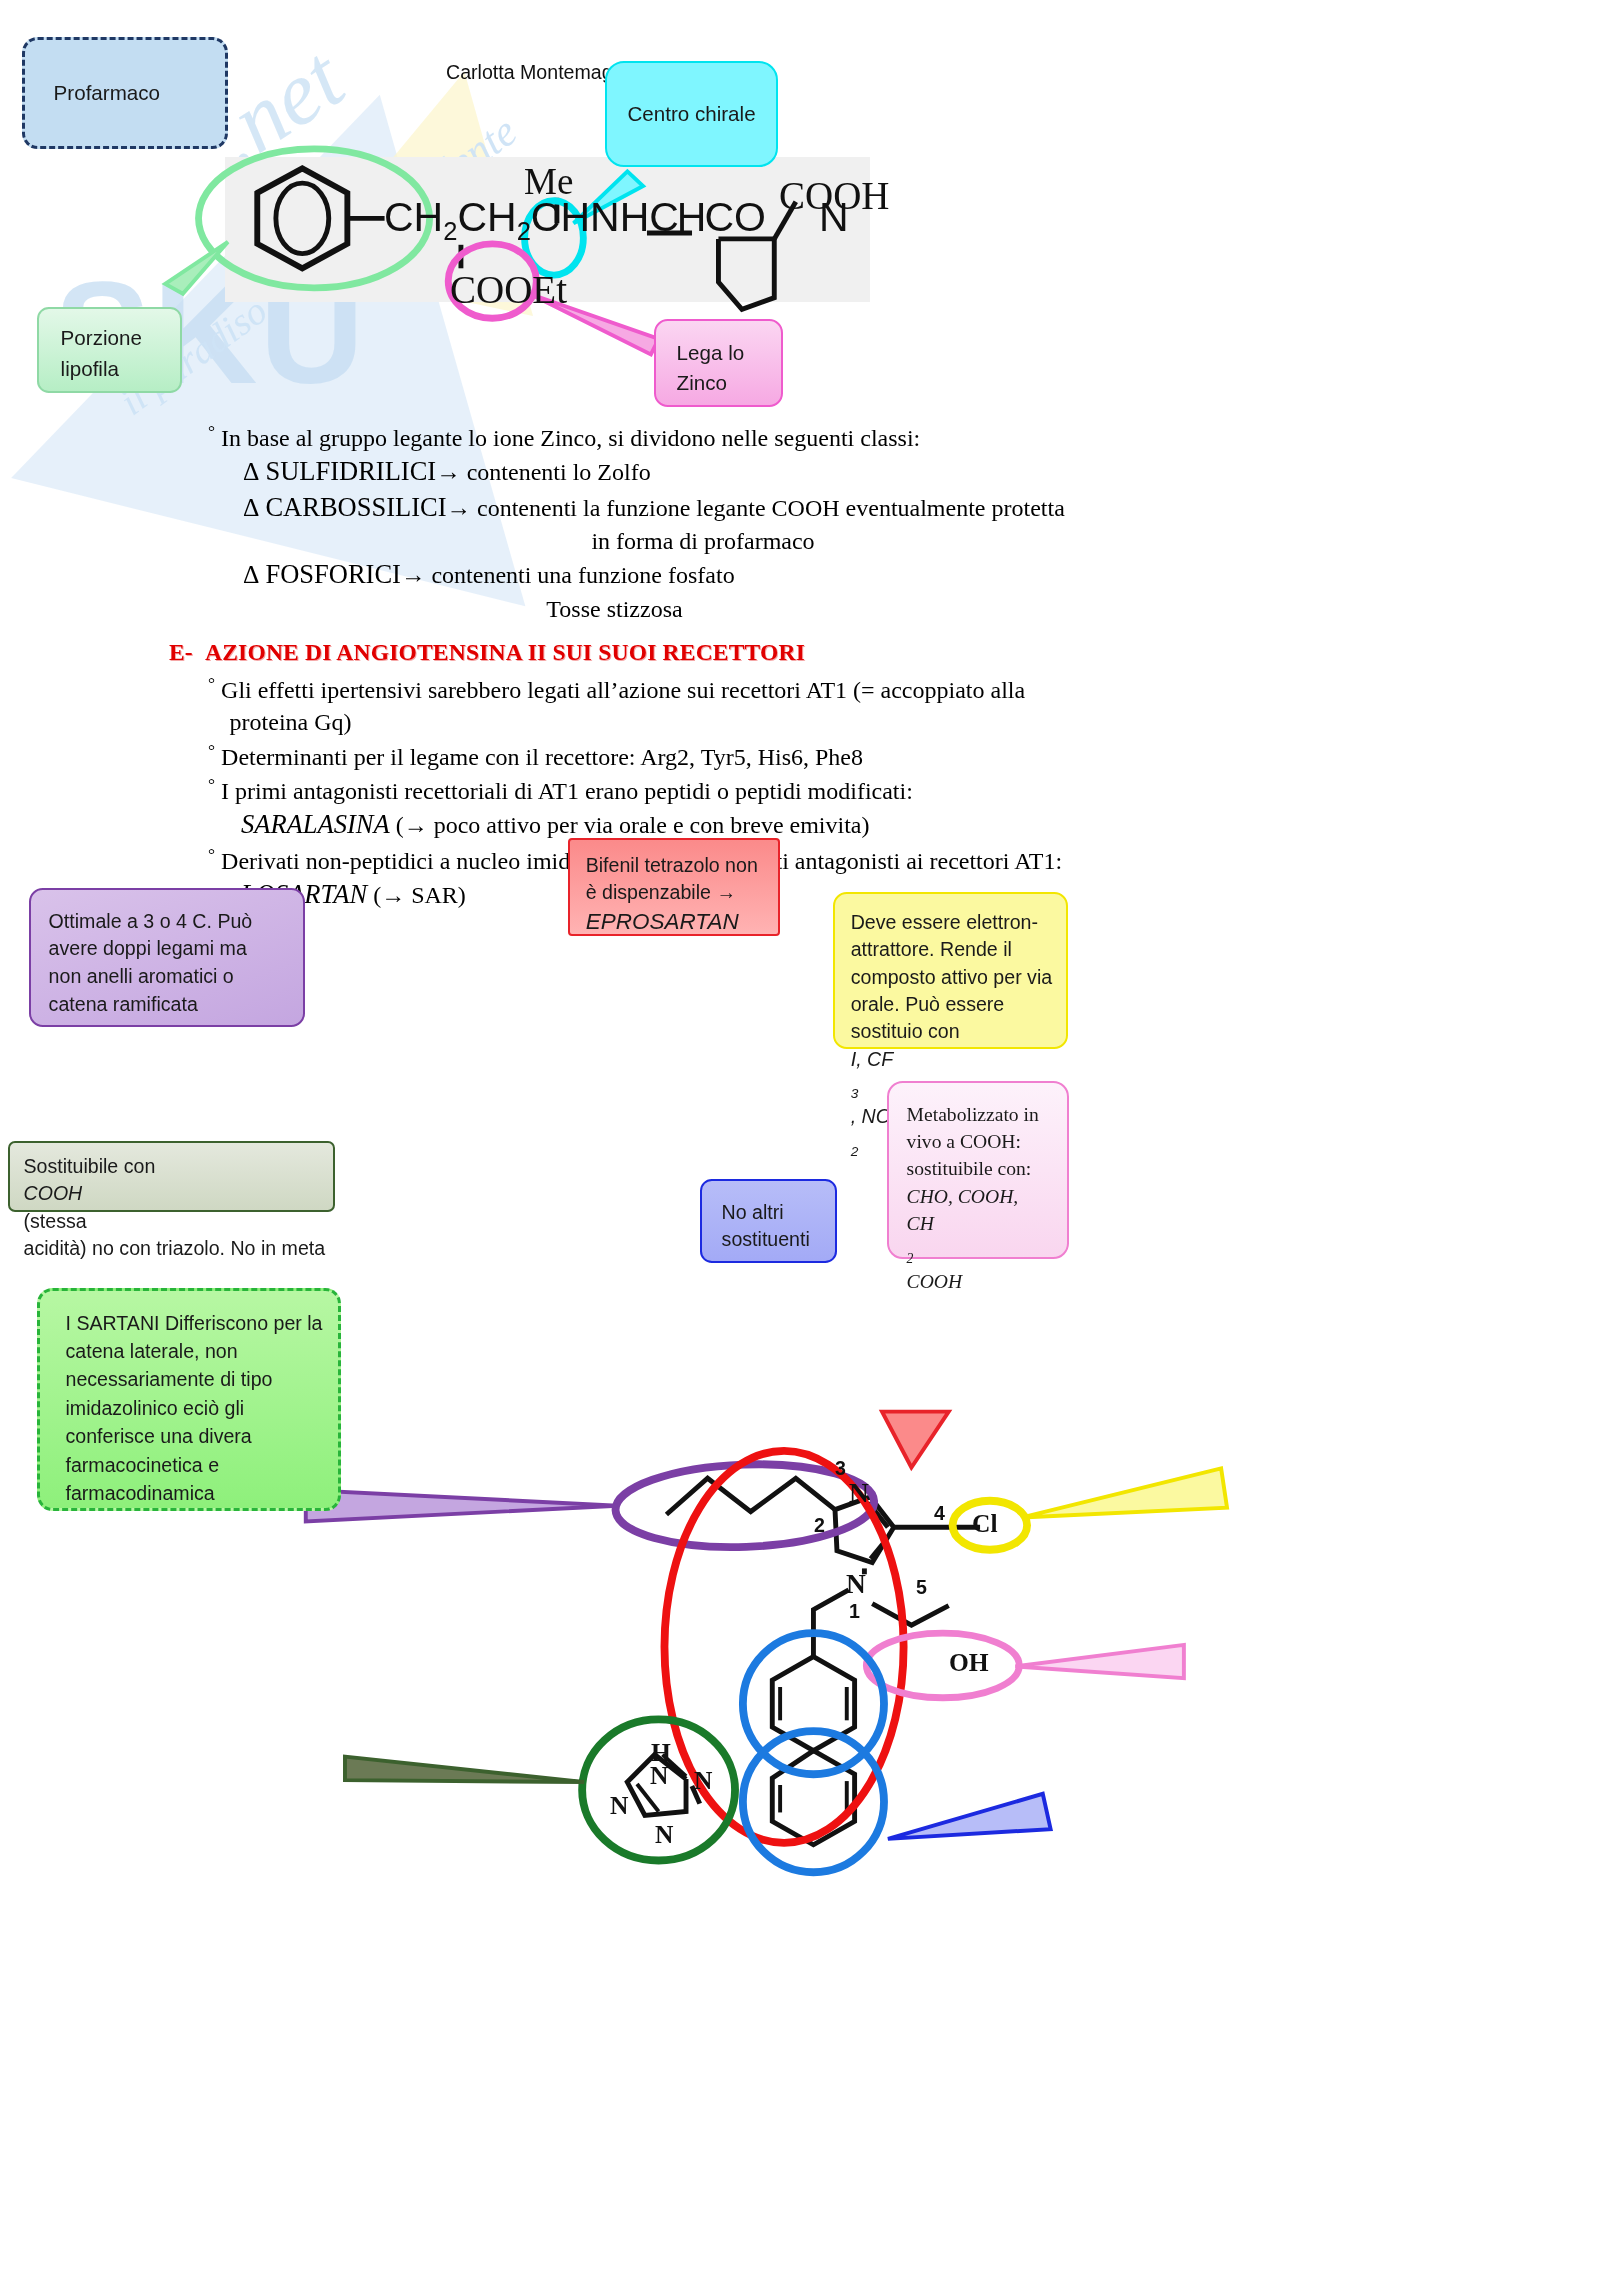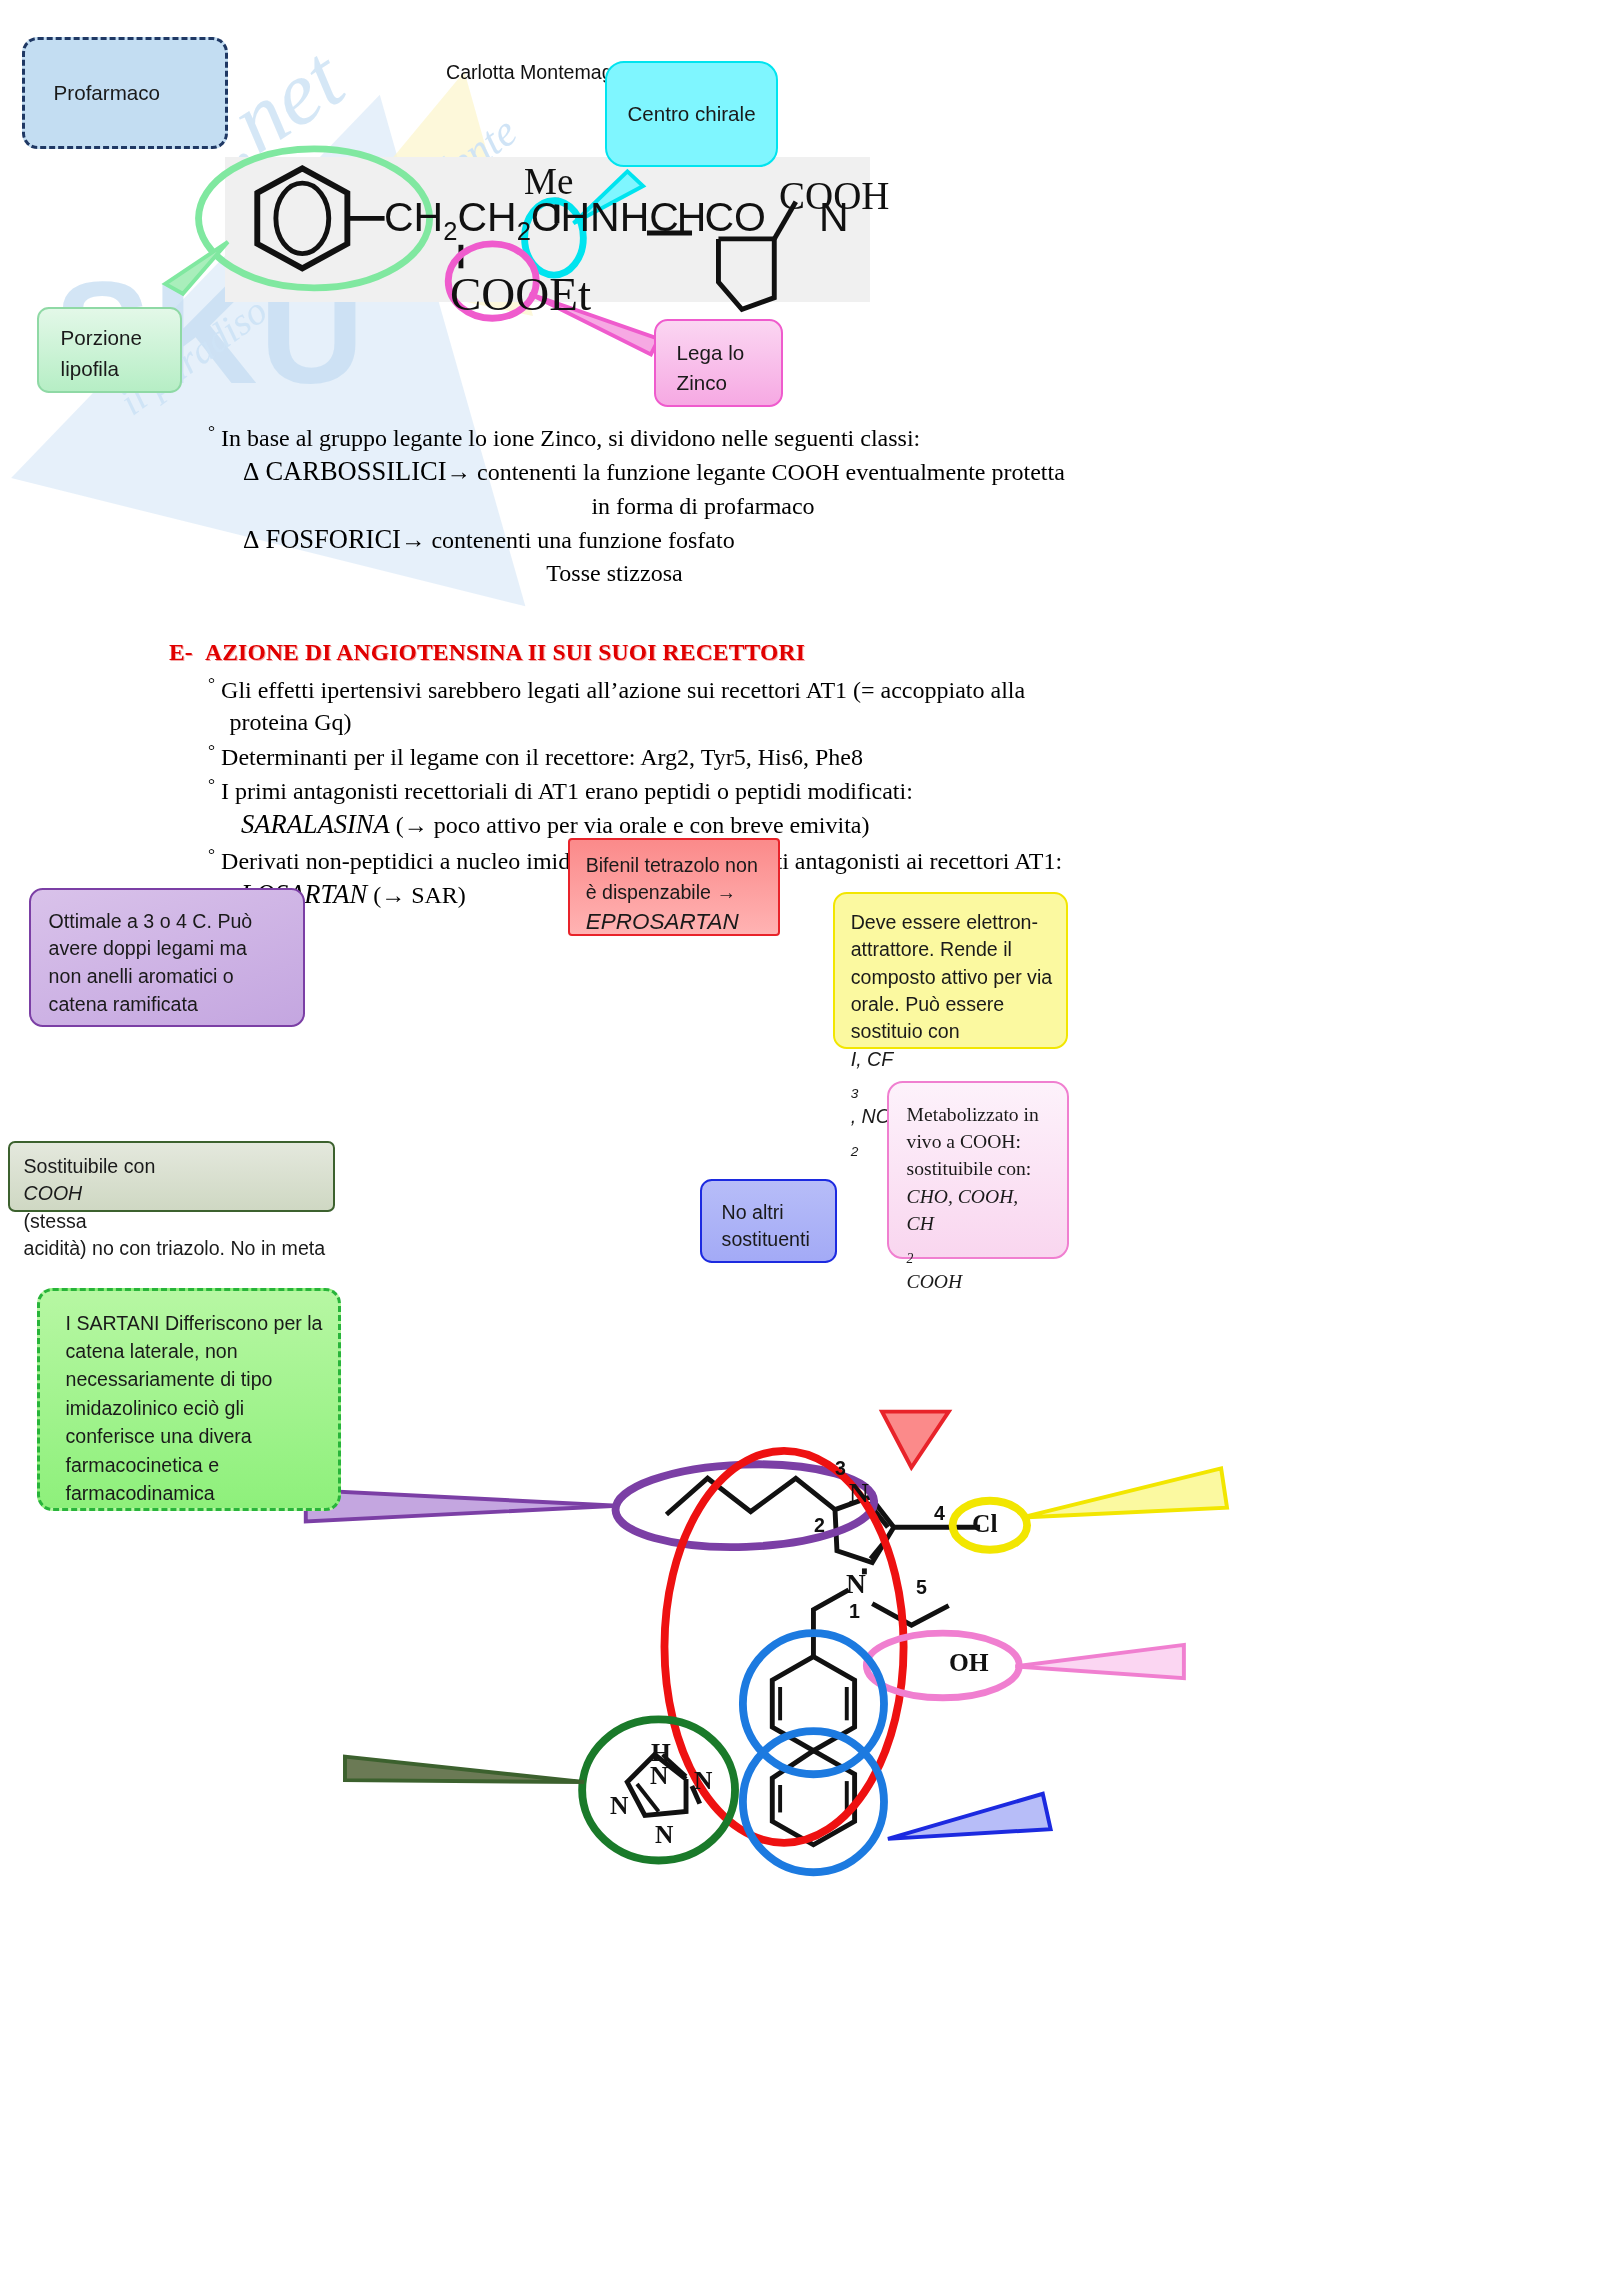--- a/index.html
+++ b/index.html
@@ -130,21 +130,21 @@
   <polygon points="585,228 640,175 656,190" fill="#7ff6ff" stroke="#00e4ef" stroke-width="4"></polygon>
 
   <ellipse cx="502" cy="287" rx="45" ry="38" fill="none" stroke="#ef5bcd" stroke-width="7"></ellipse>
   <polygon points="540,300 672,346 664,362" fill="#f6a9e3" stroke="#ef5bcd" stroke-width="4"></polygon>
 </svg>
 
 <div style="position:absolute;left:384px;top:194px;font-family:Liberation Sans, sans-serif;font-size:41px;color:#111;letter-spacing:0">
   CH<sub style="font-size:25.5px">2</sub>CH<sub style="font-size:25.5px">2</sub>CHNH<span style="letter-spacing:-2px">CH</span>CO<span style="display:inline-block;width:53px"></span>N
 </div>
 <div style="position:absolute;left:524px;top:160px;font-family:'Liberation Serif',serif;font-size:37px;color:#111">Me</div>
-<div style="position:absolute;left:450px;top:267px;font-family:'Liberation Serif',serif;font-size:47px;color:#111">COOEt</div>
+<div style="position:absolute;left:450px;top:267px;font-family:'Liberation Serif',serif;font-size:39px;color:#111">COOEt</div>
 <div style="position:absolute;left:779px;top:173px;font-family:'Liberation Serif',serif;font-size:39px;color:#111">COOH</div>
 
 <div id="profarmaco" class="callout">
   <span>Profarmaco</span>
 </div>
 
 <div id="centro-chirale" class="callout">
   <span>Centro chirale</span>
 </div>
 
@@ -155,20 +155,25 @@
 
 <div id="lega-zinco" class="callout">
   <span>Lega lo</span>
   <span>Zinco</span>
 </div>
 
 <div id="txt-block" class="body-text">
   <div>
     <span class="deg">°</span>
     <span>In base al gruppo legante lo ione Zinco, si dividono nelle seguenti classi:</span>
+  </div>
+  <div style="padding-left:35px">
+    <span style="font-size:25.5px">Δ</span>
+    <span class="big">SULFIDRILICI</span><span class="arr" style="font-size:24.5px">→</span>
+    <span>contenenti lo Zolfo</span>
   </div>
   <div style="padding-left:35px">
     <span style="font-size:25.5px">Δ</span>
     <span class="big">CARBOSSILICI</span><span class="arr" style="font-size:24.5px">→</span>
     <span>contenenti la funzione legante COOH eventualmente protetta</span>
   </div>
   <div style="text-align:center;padding-right:235px">
     <span>in forma di profarmaco</span>
   </div>
   <div style="padding-left:35px">

